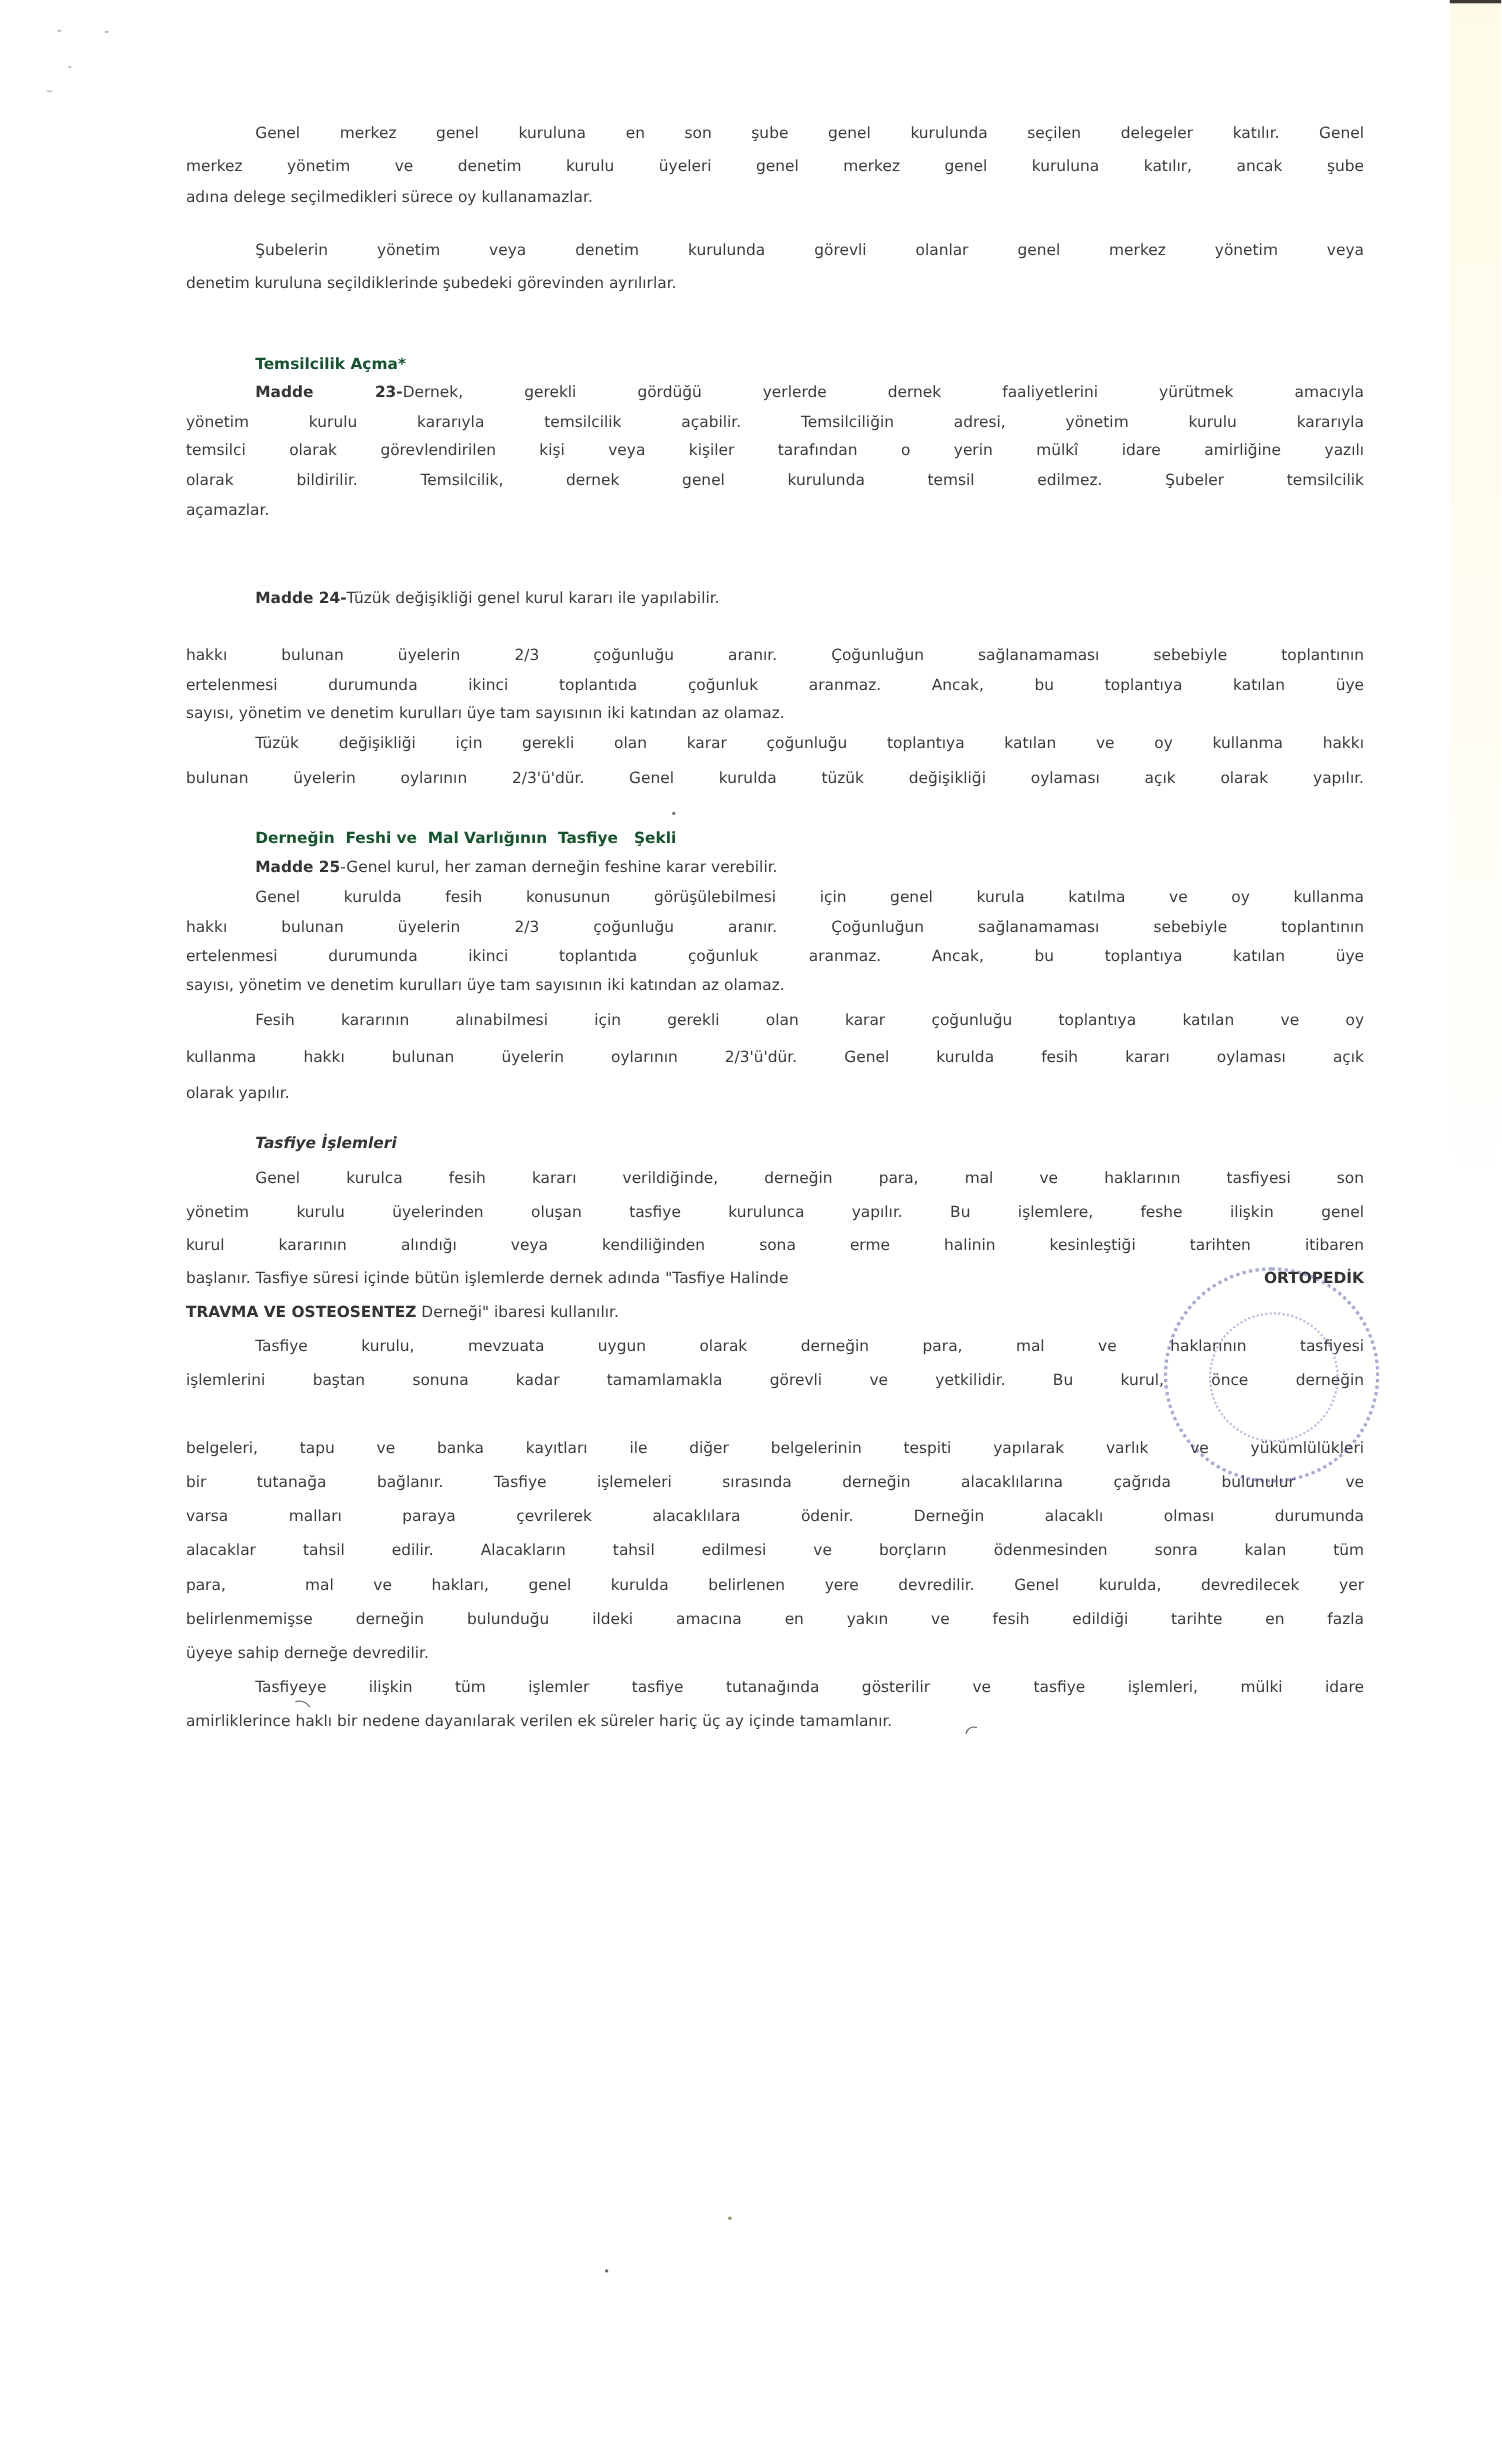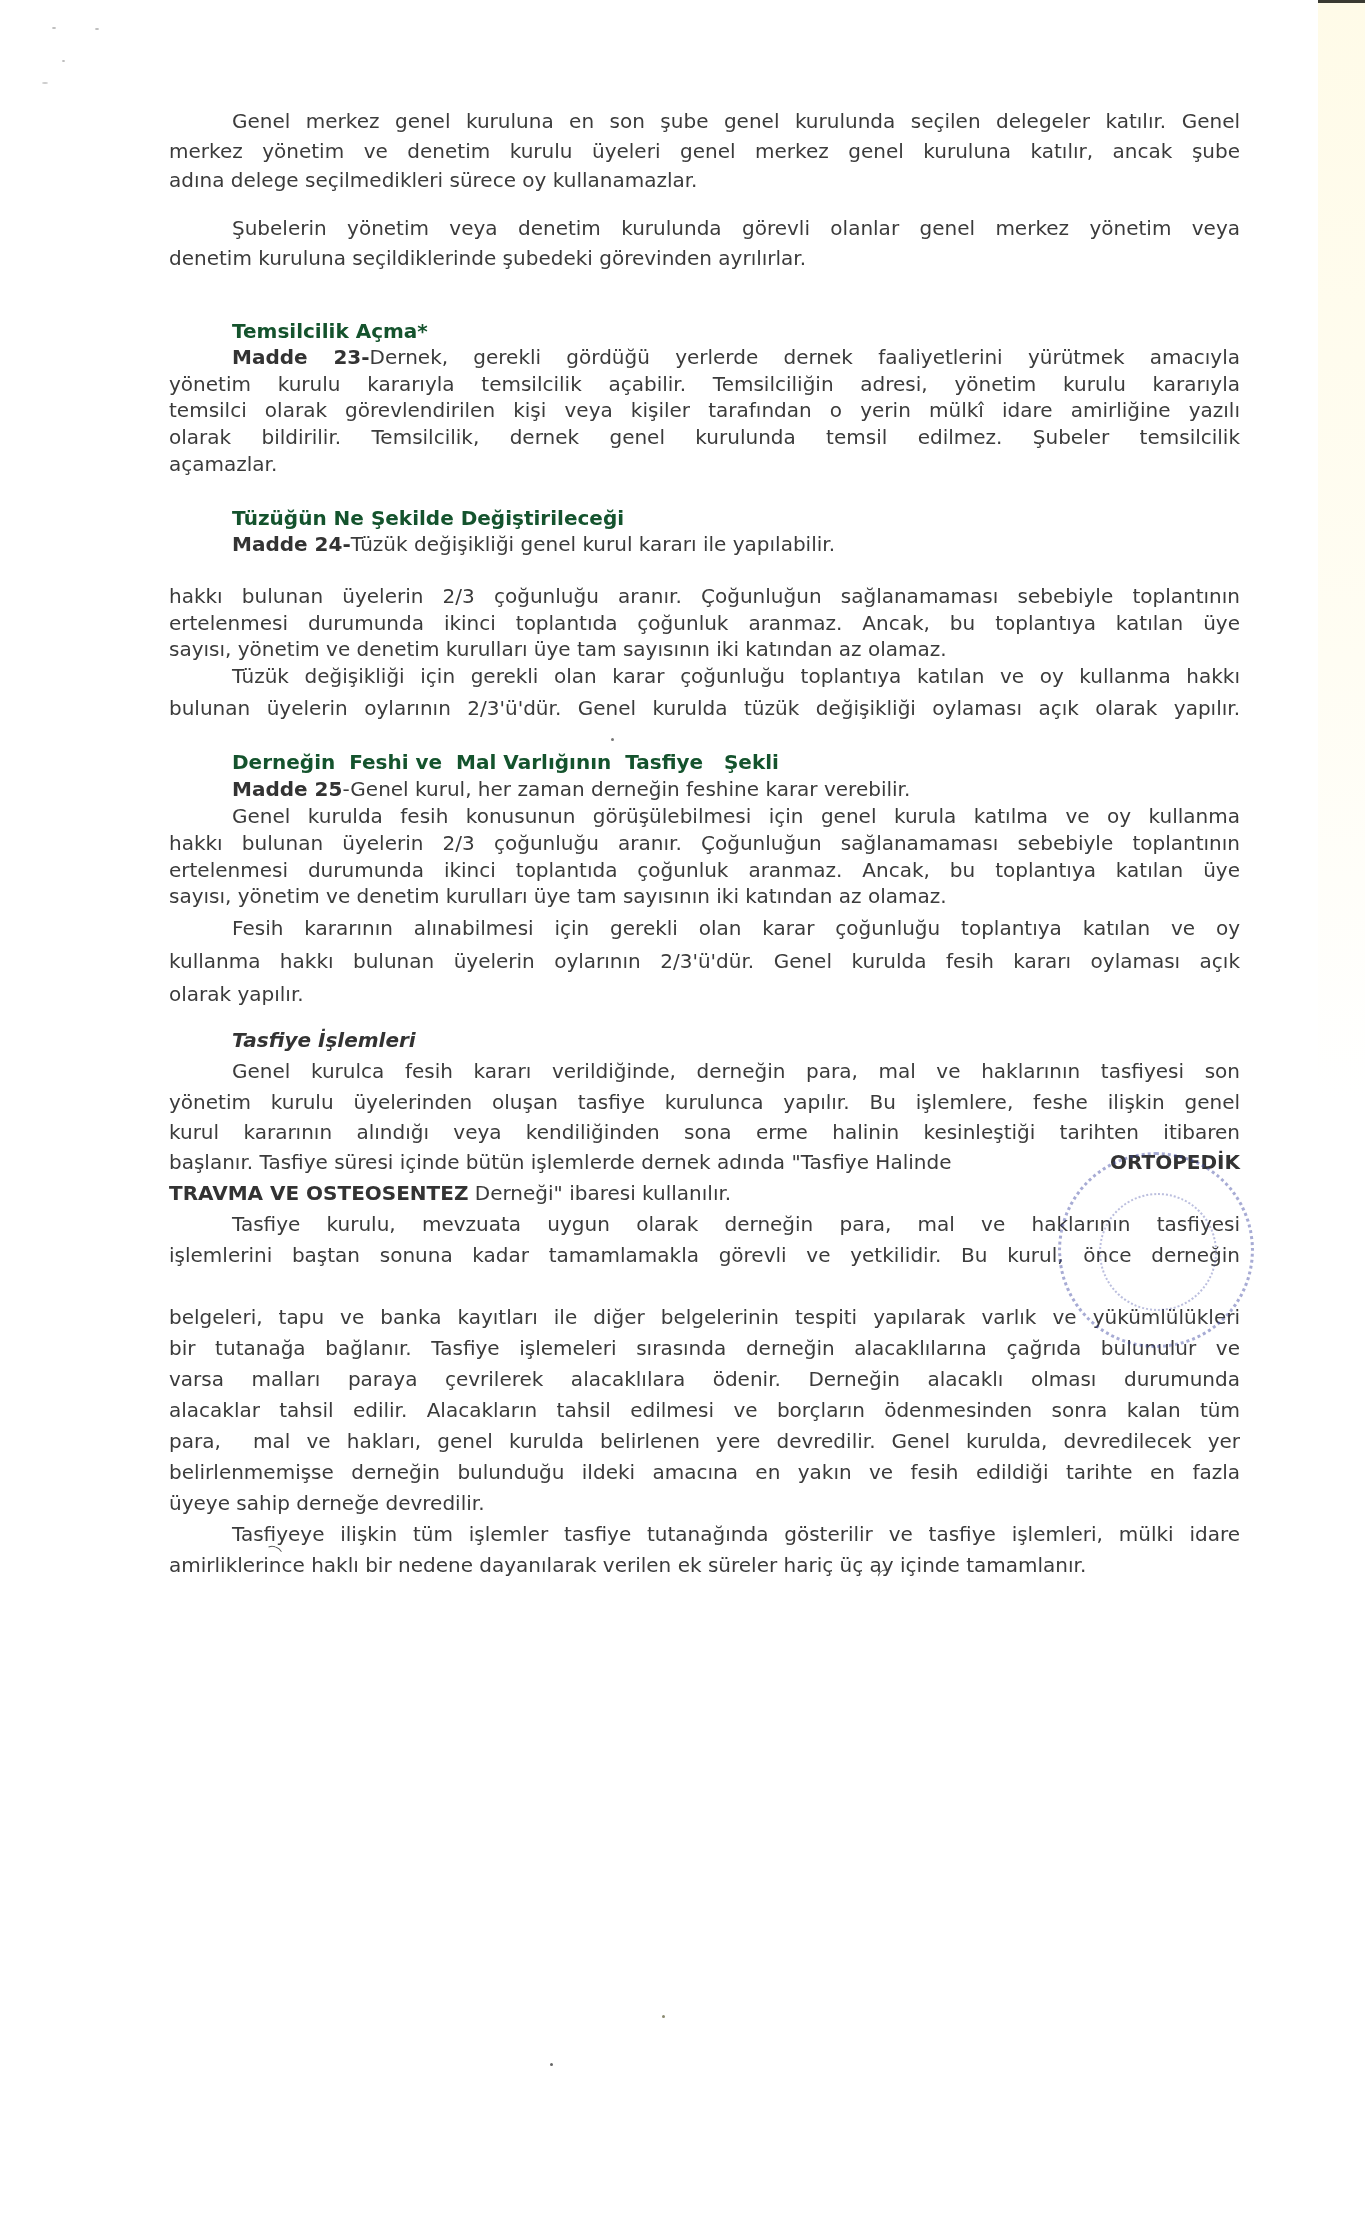--- a/index.html
+++ b/index.html
@@ -12,21 +12,21 @@
   .edge-strip {
     position: absolute; left: 1318px; top: 0; width: 47px; height: 1100px;
     background: linear-gradient(to bottom, #fffbe8 0%, #fffdf3 60%, rgba(255,255,255,0) 100%);
   }
   .edge-mark {
     position: absolute; left: 1318px; top: 0; width: 47px; height: 3px; background: #3a3a32;
   }
   .page { position: absolute; left: 0; top: 0; width: 1365px; height: 2240px; }
   .line {
     position: absolute; left: 169px; width: 1071px;
-    font-size: 20px; line-height: 26px; white-space: nowrap;
+    font-size: 14px; line-height: 26px; white-space: nowrap;
     text-align: justify; text-align-last: justify;
   }
   .line.ind { left: 232px; width: 1008px; }
   .line.last { text-align-last: left; }
   .line b { font-weight: bold; color: #333333; }
   .h { font-weight: bold; color: #14532d; text-align-last: left; }
   .hi { font-weight: bold; font-style: italic; color: #333333; text-align-last: left; }
   .stamp {
     position: absolute; left: 1058px; top: 1152px; width: 196px; height: 196px;
     border-radius: 50%;
@@ -58,21 +58,20 @@
   <div class="line ind" style="top:215px">Şubelerin yönetim veya denetim kurulunda görevli olanlar genel merkez yönetim veya</div>
   <div class="line last" style="top:245px">denetim kuruluna seçildiklerinde şubedeki görevinden ayrılırlar.</div>
 
   <div class="line ind h" style="top:318px">Temsilcilik Açma*</div>
   <div class="line ind" style="top:344px"><b>Madde 23-</b><span>Dernek, gerekli gördüğü yerlerde dernek faaliyetlerini yürütmek amacıyla</span></div>
   <div class="line" style="top:371px">yönetim kurulu kararıyla temsilcilik açabilir. Temsilciliğin adresi, yönetim kurulu kararıyla</div>
   <div class="line" style="top:397px">temsilci olarak görevlendirilen kişi veya kişiler tarafından o yerin mülkî idare amirliğine yazılı</div>
   <div class="line" style="top:424px">olarak bildirilir. Temsilcilik, dernek genel kurulunda temsil edilmez. Şubeler temsilcilik</div>
   <div class="line last" style="top:451px">açamazlar.</div>
 
-  <div class="line ind h" style="top:505px">Tüzüğün Ne Şekilde Değiştirileceği</div>
   <div class="line ind last" style="top:531px"><b>Madde 24-</b><span>Tüzük değişikliği genel kurul kararı ile yapılabilir.</span></div>
   <div class="line" style="top:583px">hakkı bulunan üyelerin 2/3 çoğunluğu aranır. Çoğunluğun sağlanamaması sebebiyle toplantının</div>
   <div class="line" style="top:610px">ertelenmesi durumunda ikinci toplantıda çoğunluk aranmaz. Ancak, bu toplantıya katılan üye</div>
   <div class="line last" style="top:636px">sayısı, yönetim ve denetim kurulları üye tam sayısının iki katından az olamaz.</div>
   <div class="line ind" style="top:663px">Tüzük değişikliği için gerekli olan karar çoğunluğu toplantıya katılan ve oy kullanma hakkı</div>
   <div class="line" style="top:695px">bulunan üyelerin oylarının 2/3'ü'dür. Genel kurulda tüzük değişikliği oylaması açık olarak yapılır.</div>
 
   <div class="speck" style="left:611px; top:738px;"></div>
 
   <div class="line ind h" style="top:749px; white-space:pre">Derneğin  Feshi ve  Mal Varlığının  Tasfiye   Şekli</div>

